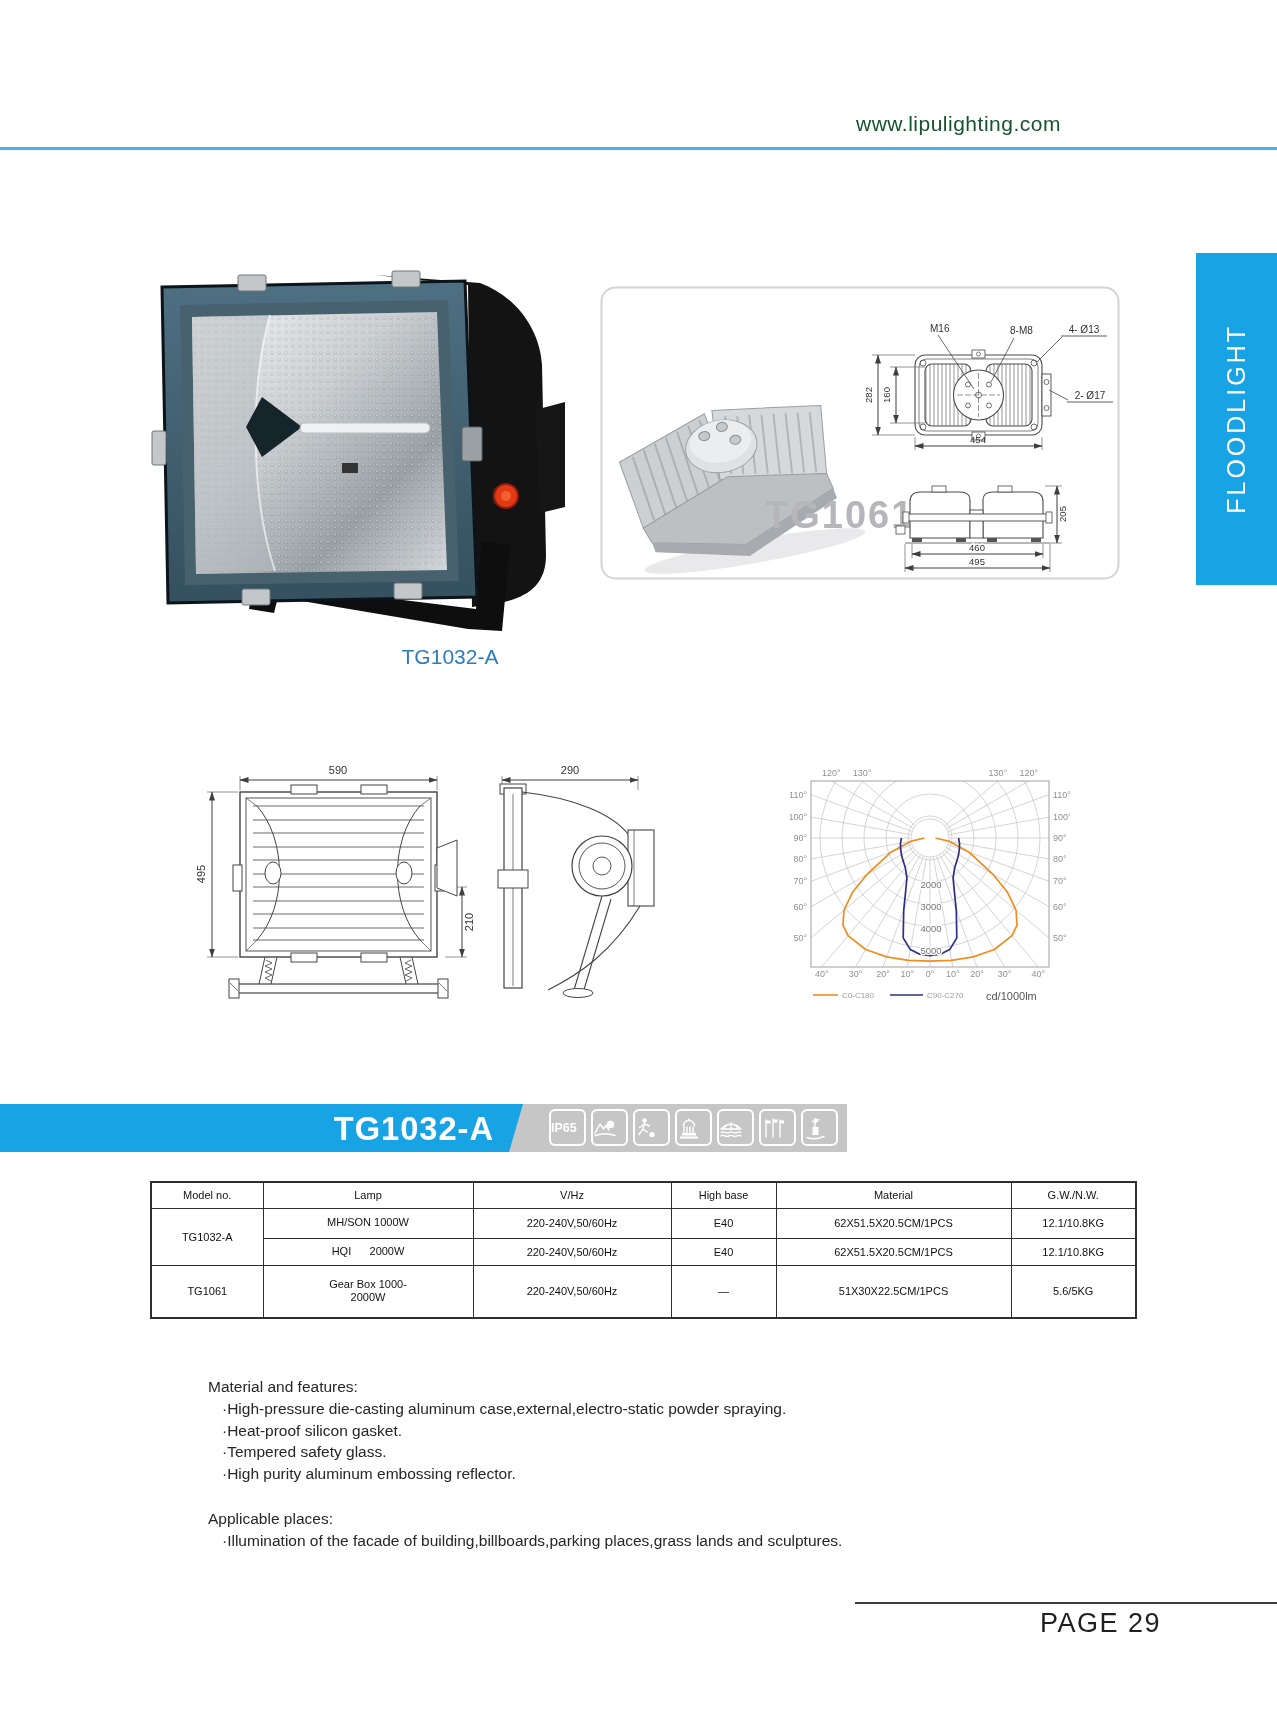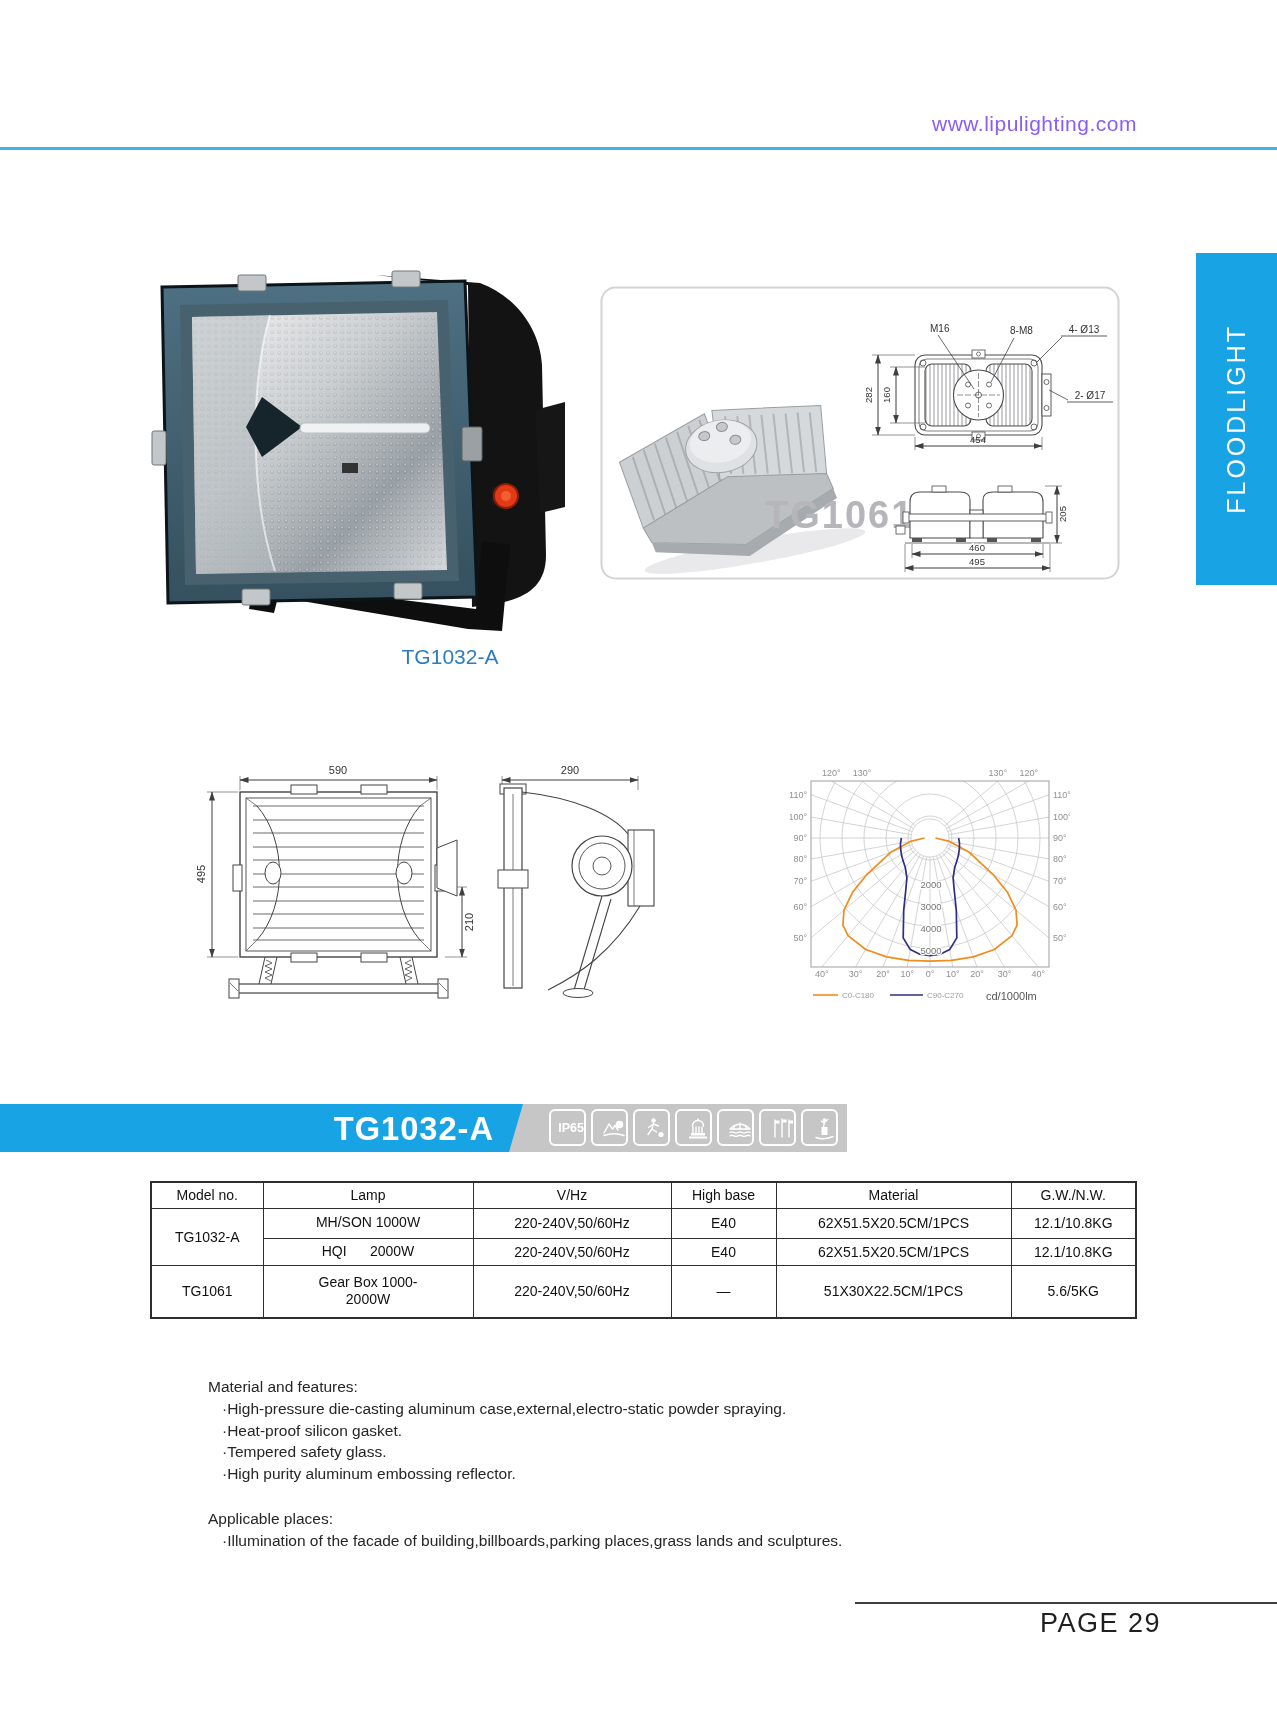--- a/index.html
+++ b/index.html
@@ -1,45 +1,45 @@
 <!DOCTYPE html>
 <html><head>
 <meta charset="utf-8">
 <style>
   html,body{margin:0;padding:0;background:#ffffff;}
   #page{position:relative;width:1277px;height:1720px;background:#fff;overflow:hidden;
         font-family:"Liberation Sans",sans-serif;color:#222;}
   .abs{position:absolute;}
   
-  #header-url{left:932px;top:112px;font-size:21px;color:#8b5cf6;letter-spacing:.5px;}
+  #header-url{left:856px;top:112px;font-size:21px;color:#14532d;letter-spacing:.5px;}
   #header-rule{left:0;top:147px;width:1277px;height:3px;background:#45b2e7;}
   
   #side-tab{left:1196px;top:253px;width:81px;height:332px;background:#18a3e5;
             display:flex;align-items:center;justify-content:center;}
   #side-tab span{writing-mode:vertical-rl;transform:rotate(180deg);color:#fff;
             font-size:25px;letter-spacing:3px;}
   
   #photo-caption{left:360px;top:645px;width:180px;text-align:center;color:#2c7dc0;font-size:21px;}
   
   #banner-gray{left:505px;top:1104px;width:342px;height:48px;background:#c6c6c6;}
   #banner-blue{left:0;top:1104px;width:523px;height:48px;background:#18a3e5;
      clip-path:polygon(0 0,100% 0,calc(100% - 14px) 100%,0 100%);
      display:flex;align-items:center;justify-content:flex-end;}
   #banner-blue .t{color:#fff;font-size:34px;font-weight:bold;letter-spacing:1px;padding-right:30px;
      transform:scaleX(.96);transform-origin:right;}
   #icon-row{left:549px;top:1109px;display:flex;gap:5px;}
   .itile{width:37px;height:37px;border:2px solid #fff;border-radius:6px;box-sizing:border-box;
-     display:flex;align-items:center;justify-content:flex-end;}
+     display:flex;align-items:center;justify-content:flex-start;}
   .itile .ip{color:#fff;font-weight:bold;font-size:12.5px;letter-spacing:0;}
   .itile svg{stroke:#fff;fill:none;stroke-width:1.4;stroke-linecap:round;stroke-linejoin:round;}
   
   #spec-table{left:150px;top:1181px;}
   table{border-collapse:collapse;table-layout:fixed;width:985px;background:#fff;}
   td,th{border:1.5px solid #2e2e2e;text-align:center;vertical-align:middle;
-        font-size:14px;font-weight:normal;color:#111;padding:0;}
+        font-size:11px;font-weight:normal;color:#111;padding:0;}
   td.lamp{white-space:pre;line-height:1.25;}
   table{border:2px solid #2e2e2e;}
   
   .blk{color:#262626;font-size:15.5px;line-height:21.8px;}
   .blk .items div{padding-left:14px;}
   #features{left:208px;top:1376px;}
   #places{left:208px;top:1480px;margin-top:28px;}
   
   #footer-rule{left:855px;top:1602px;width:422px;height:2px;background:#3d3d3d;}
   #page-num{left:1040px;top:1608px;font-size:27px;color:#1f1f1f;letter-spacing:1.5px;}

